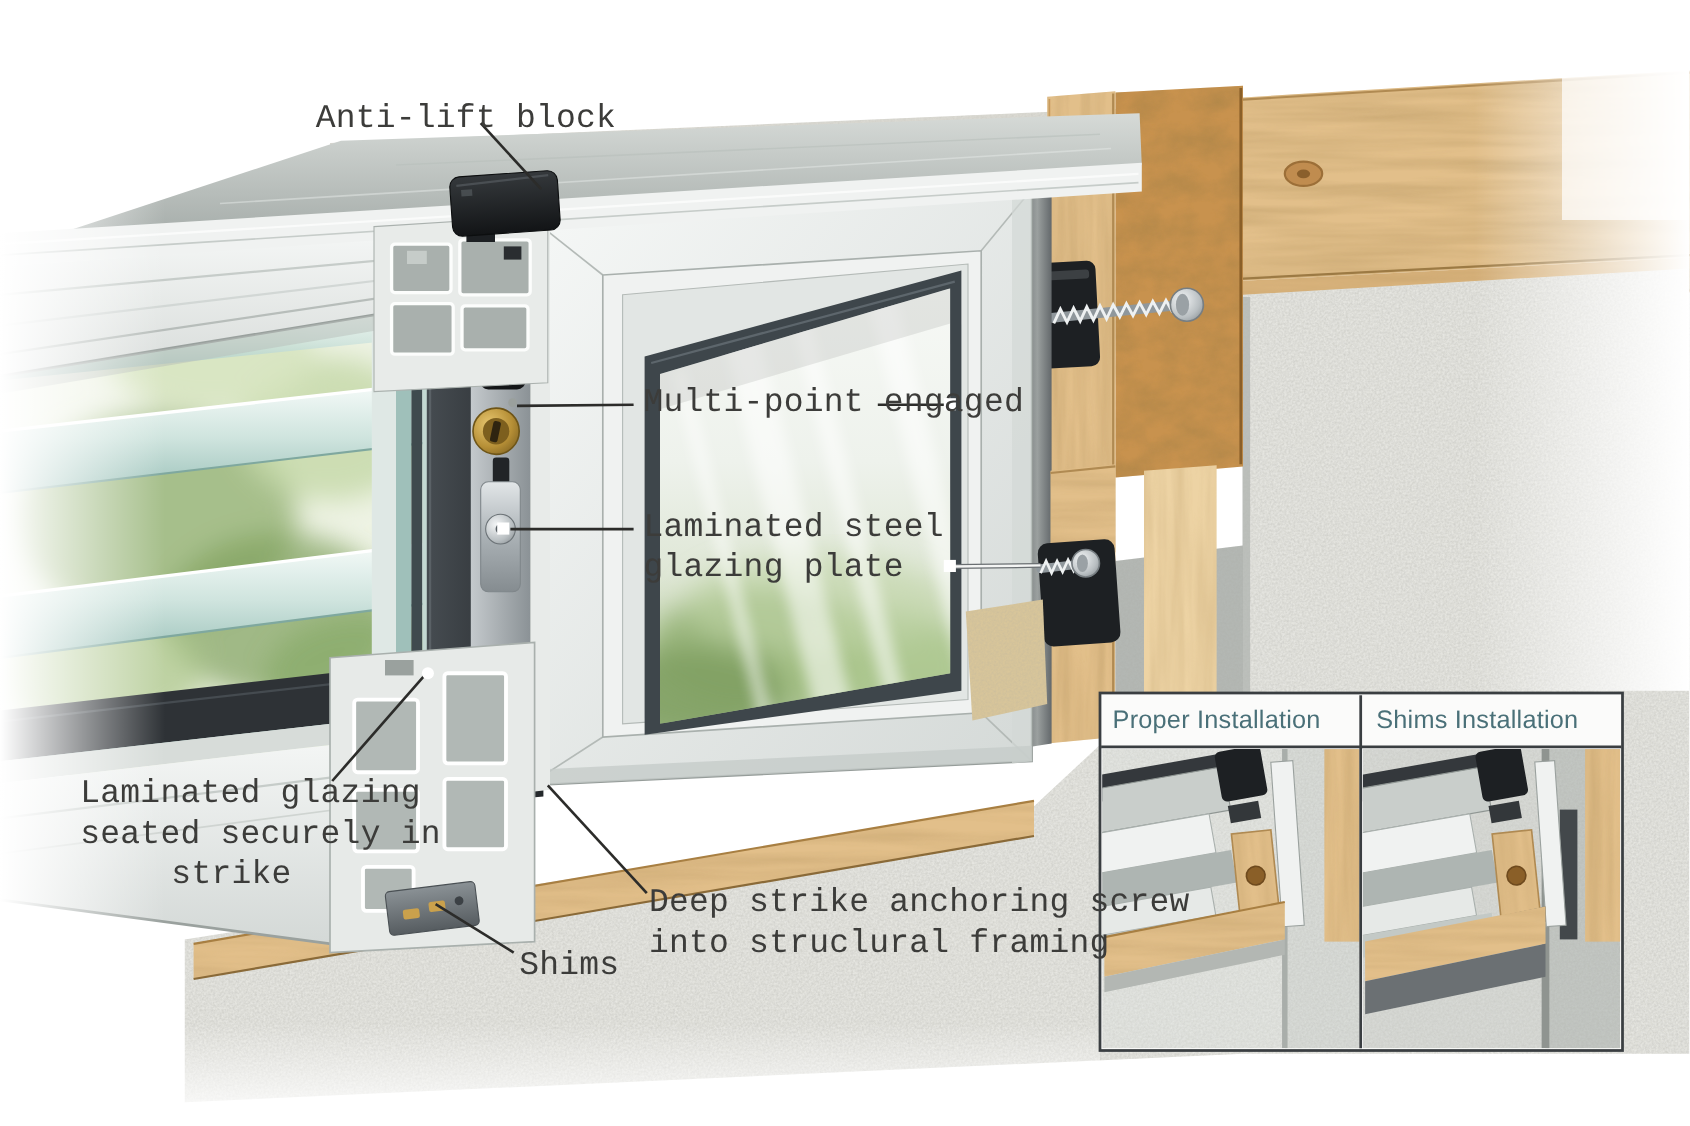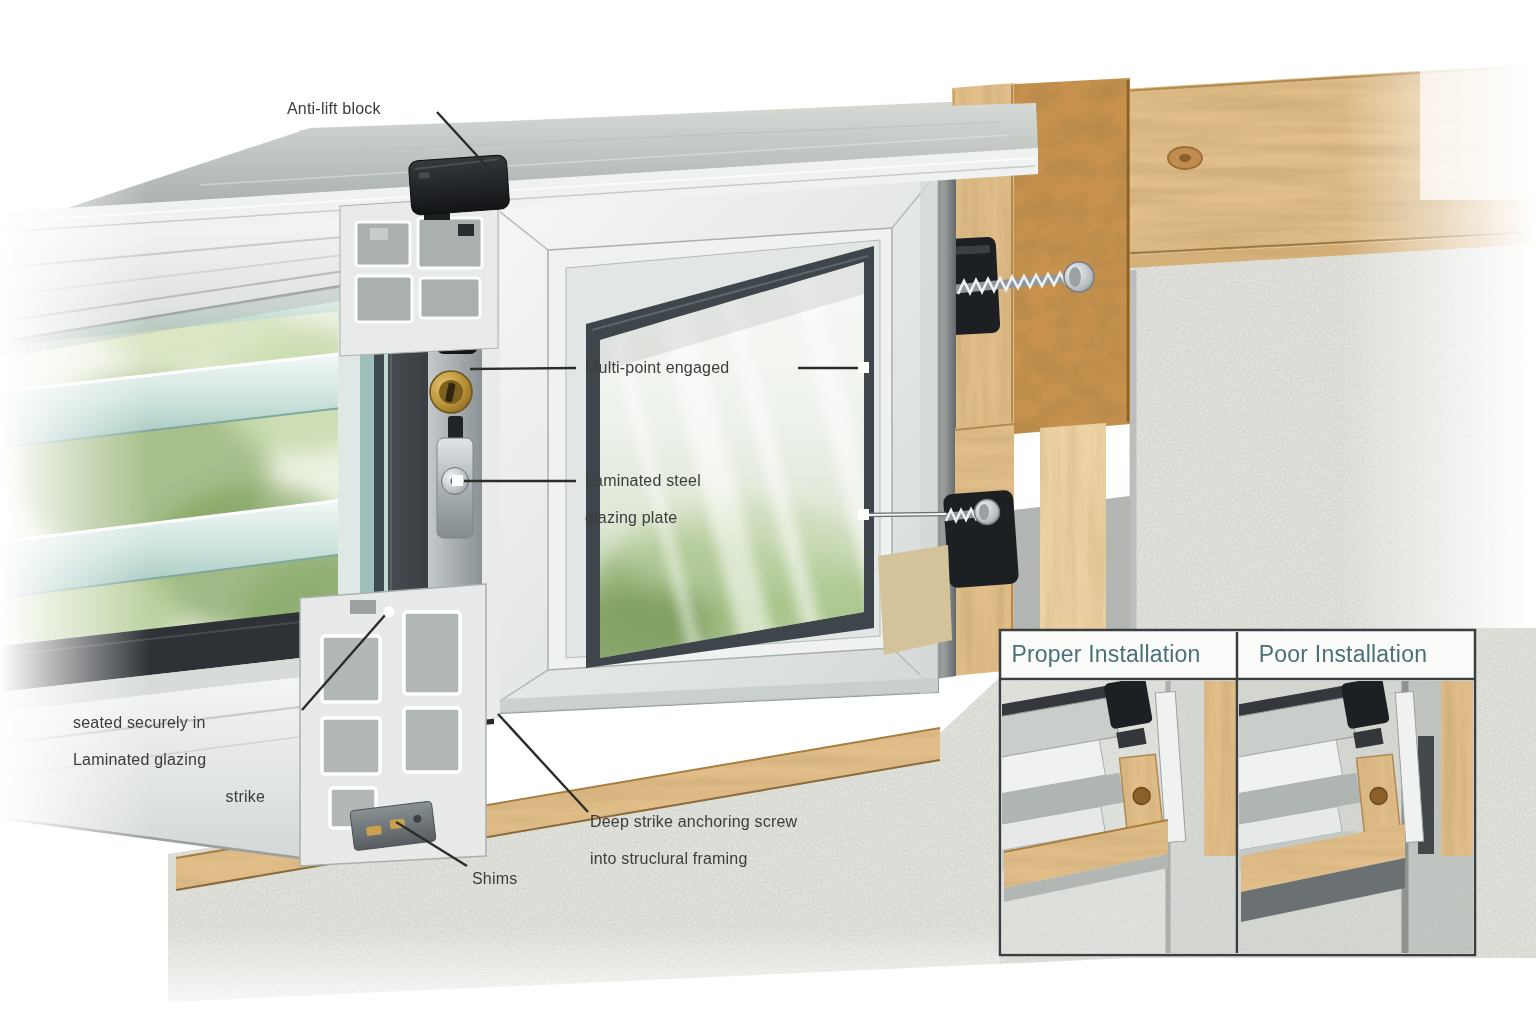--- a/index.html
+++ b/index.html
@@ -1,20 +1,20 @@
 <!DOCTYPE html>
 <html style="--label-text: #3c3c3a; --inset-title: #4a7078; --inset-border: #3a3e41; --leader-line: #2c2c2a; --aluminum: #c9cecb; --frame-white: #f2f4f3; --mullion-dark: #2e3236; --hardware-black: #1d2023; --brass: #b68f36; --chrome: #b9bfc2; --glass-aqua: #cfe5df; --foliage-green: #9db87a; --wood-light: #e2bf8a; --osb-brown: #c8924e; --stucco: #e6e6e1; --sealant-grey: #82878a;"><head>
 <meta charset="utf-8">
 <style>
   html,body{margin:0;padding:0;background:#ffffff;}
   .stage{position:relative;width:1536px;height:1024px;overflow:hidden;background:#ffffff;
          font-family:"Liberation Sans",sans-serif;}
   .stage svg{position:absolute;left:0;top:0;}
-  .callout{position:absolute;font-size:16px;line-height:37px;color:var(--label-text,#3c3c3a);
-           white-space:nowrap;letter-spacing:.2px;}
+  .callout{position:absolute;font-size:30px;line-height:37px;color:var(--label-text,#3c3c3a);
+           white-space:nowrap;letter-spacing:.2px;font-family:Liberation Mono, monospace;}
   .callout div{white-space:nowrap;}
   .label-glazing{width:192px;}
   .label-glazing .l3{text-align:right;}
   .inset-title{position:absolute;top:641px;width:212px;text-align:center;font-size:23px;
                color:var(--inset-title,#4a7078);letter-spacing:.2px;}
   
   .f-wood{fill:var(--wood-light,#e2bf8a);} .f-osb{fill:var(--osb-brown,#c8924e);}
   .f-stucco{fill:var(--stucco,#e6e6e1);} .f-black{fill:var(--hardware-black,#1d2023);}
   .f-mull{fill:var(--mullion-dark,#2e3236);}
   .s-lead{stroke:var(--leader-line,#2c2c2a);stroke-width:2.4;fill:none;}
@@ -465,27 +465,27 @@
     <div>Anti-lift block</div>
   </div>
   <div class="callout" style="left:585px;top:349px">
     <div>Multi-point engaged</div>
   </div>
   <div class="callout" style="left:585px;top:462px">
     <div>Laminated steel</div>
     <div>glazing plate</div>
   </div>
   <div class="callout label-glazing" style="left:73px;top:704px">
+    <div>Laminated glazing</div>
     <div>seated securely in</div>
-    <div>Laminated glazing</div>
     <div class="l3">strike</div>
   </div>
   <div class="callout" style="left:590px;top:803px">
     <div>Deep strike anchoring screw</div>
     <div>into struclural framing</div>
   </div>
   <div class="callout" style="left:472px;top:860px">
     <div>Shims</div>
   </div>
 
   <div class="inset-title" style="left:1000px">Proper Installation</div>
-  <div class="inset-title" style="left:1237px">Poor Installation</div>
+  <div class="inset-title" style="left:1237px">Shims Installation</div>
 </div>
 
 </body></html>

